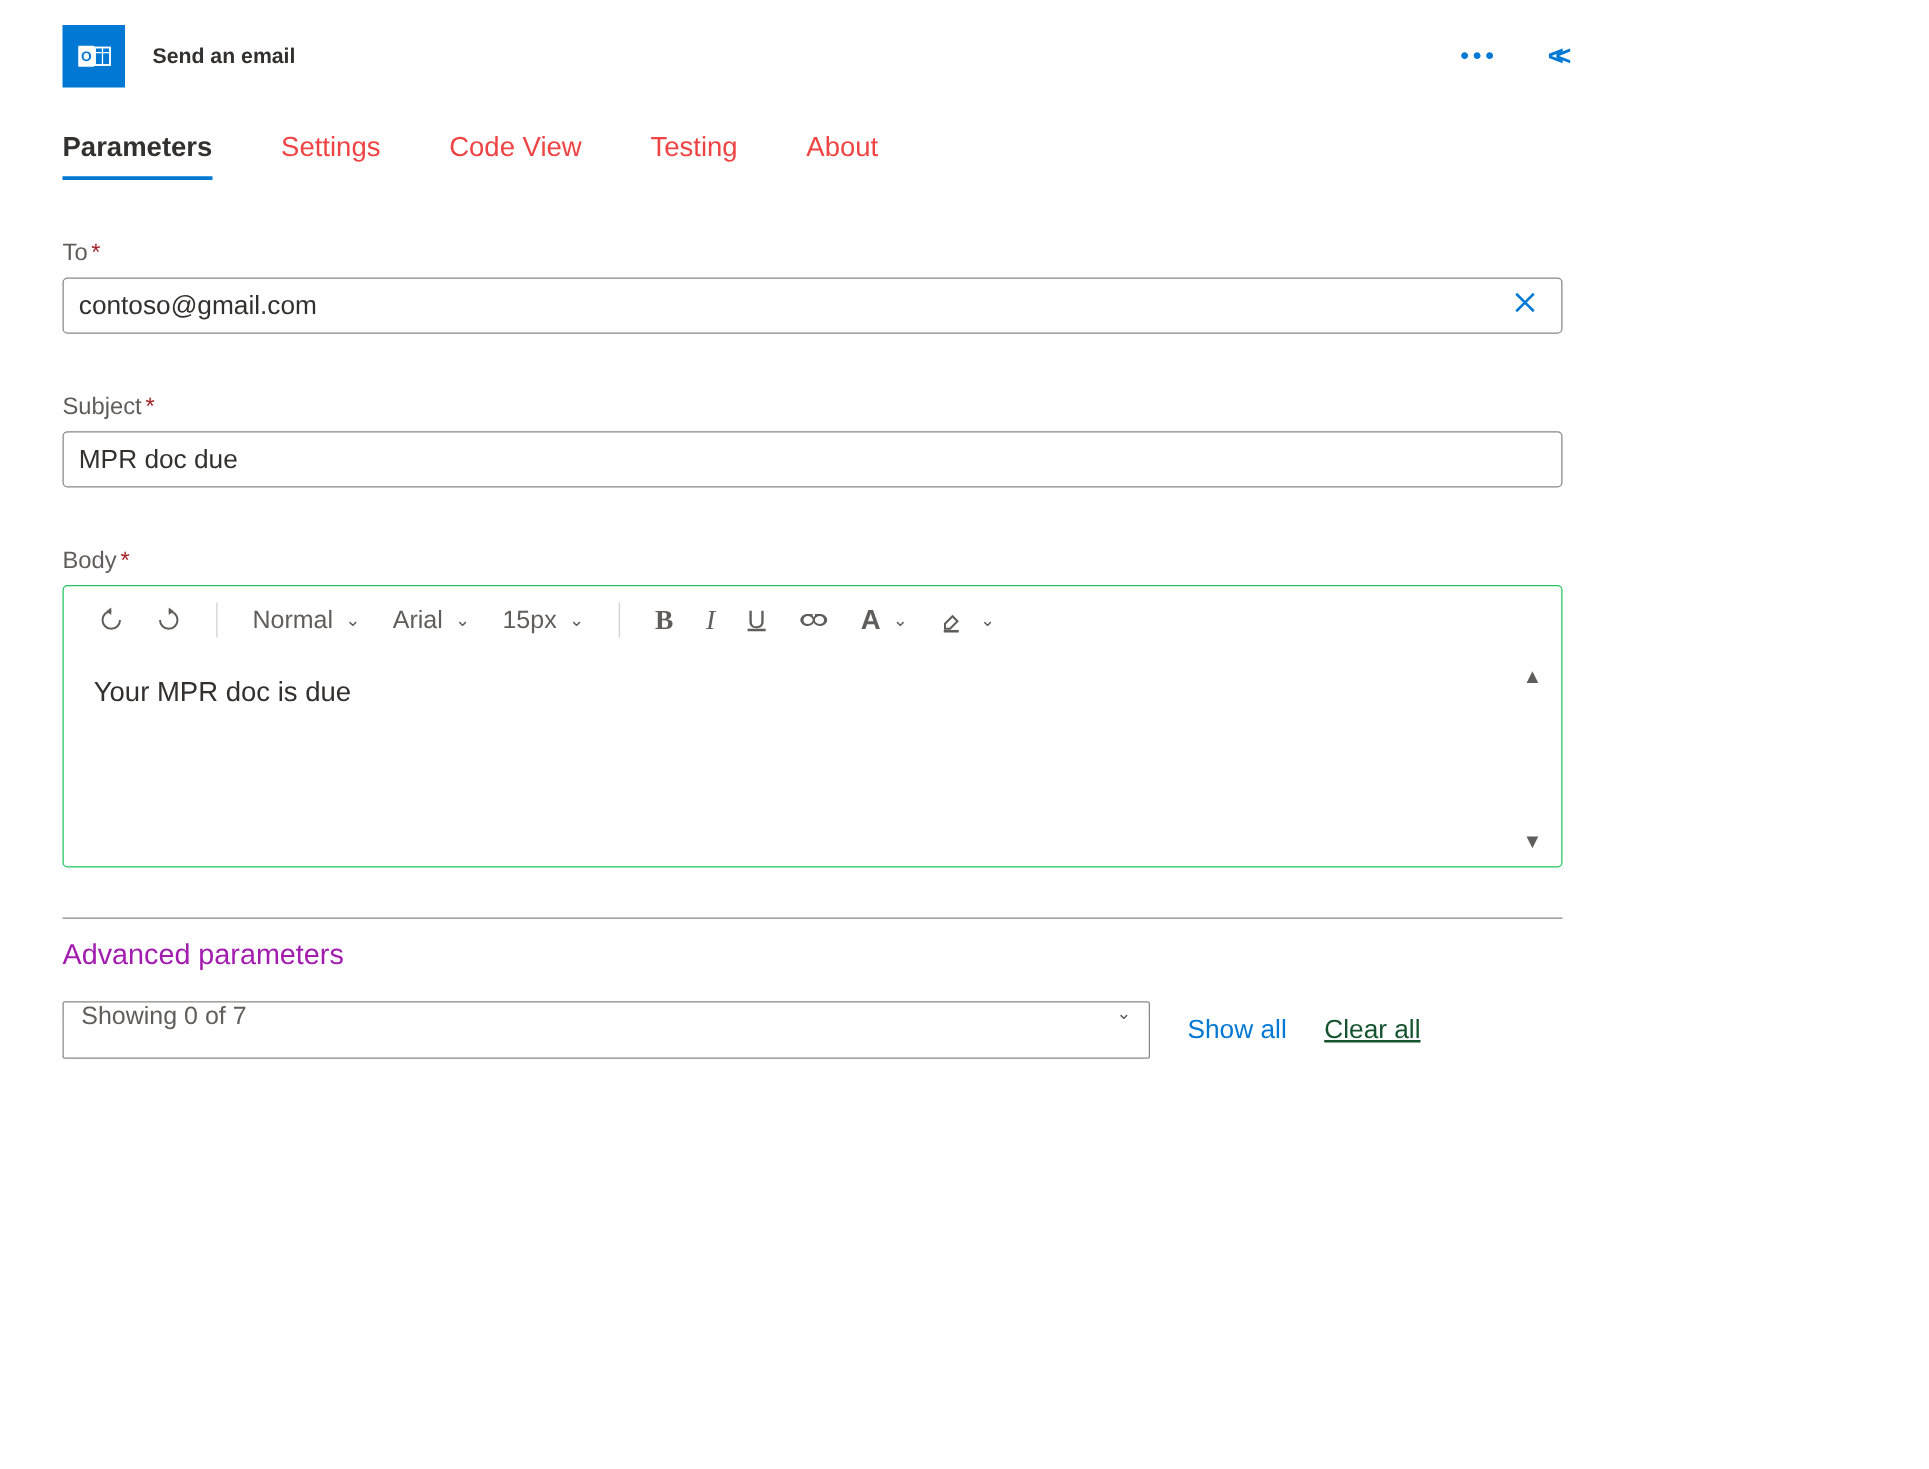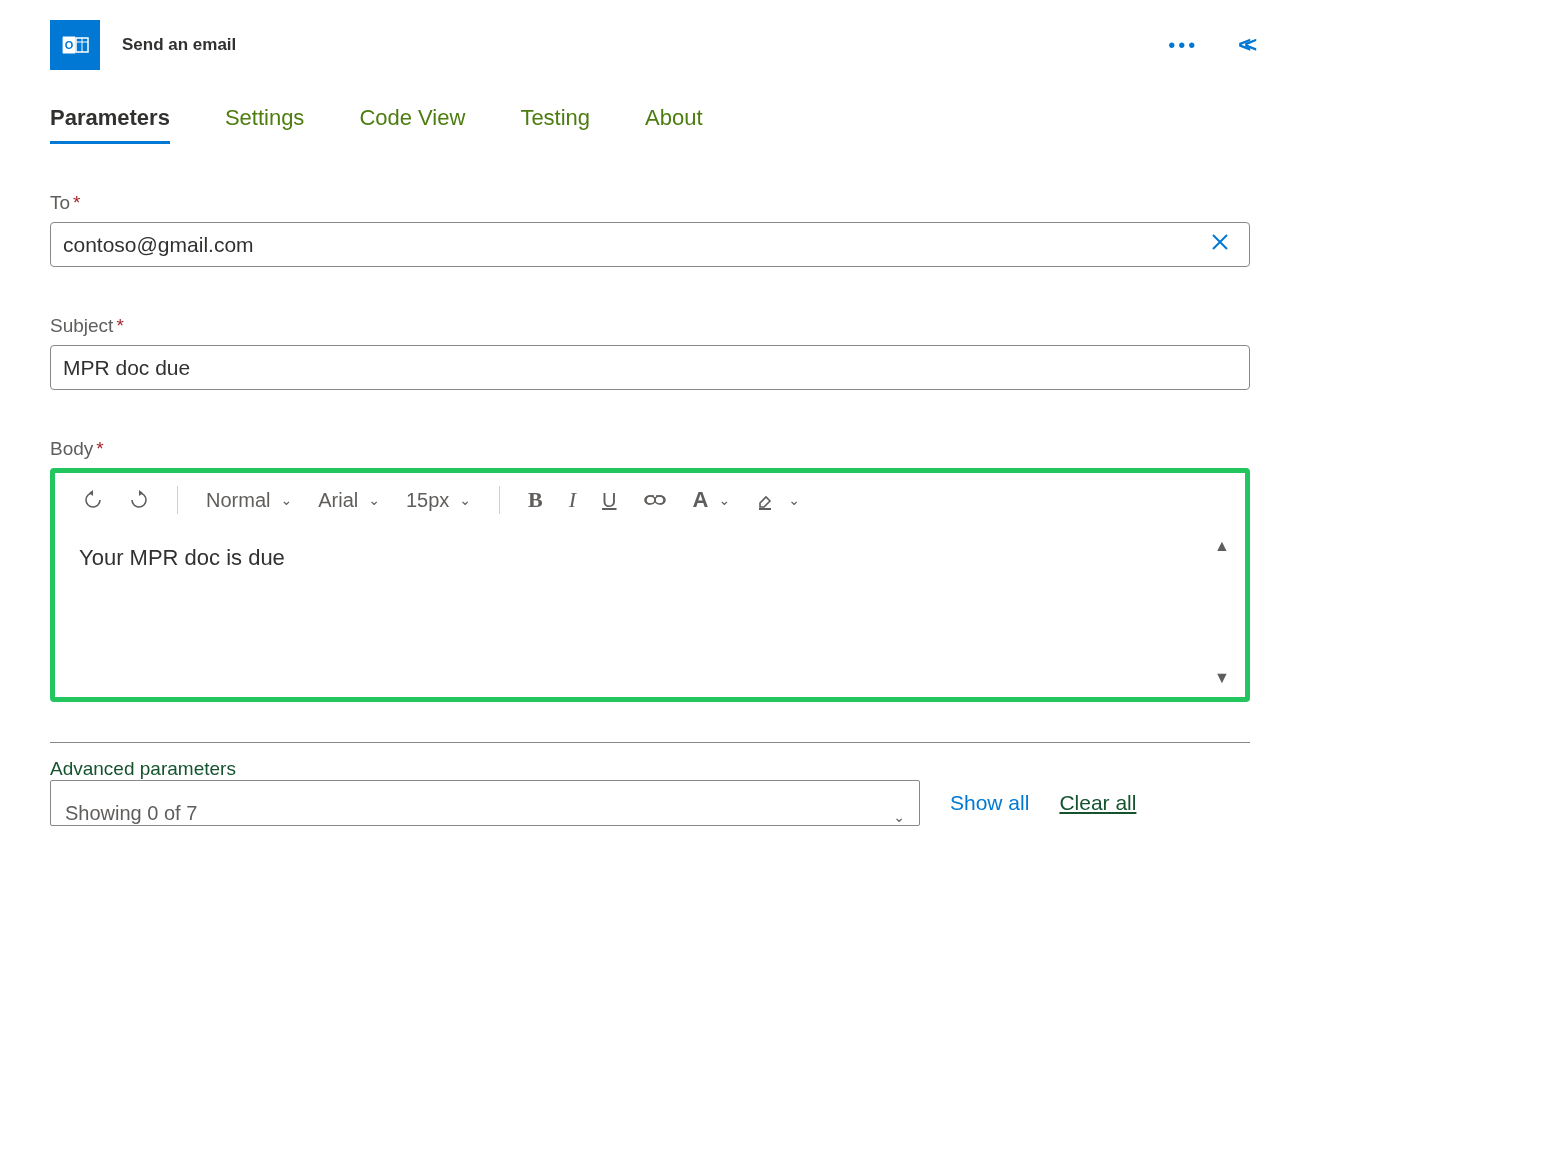--- a/index.html
+++ b/index.html
@@ -31,21 +31,21 @@
     .collapse-icon { color: #0078d4; font-size: 22px; font-weight: bold; letter-spacing: -7px; cursor: pointer; }
     .tabs {
       display: flex;
       gap: 55px;
       border-bottom: none;
       margin-bottom: 30px;
       text-align: center;
     }
     .tab {
       font-size: 22px;
-      color: #4d7c0f;
+      color: #ef4444;
       padding-bottom: 10px;
       cursor: pointer;
       border-bottom: 3px solid transparent;
     }
     .tab.active {
       color: #323130;
       font-weight: 600;
       border-bottom: 3px solid #0078d4;
     }
     .field-group { margin-bottom: 22px; }
@@ -74,21 +74,21 @@
       background: transparent;
     }
     .clear-btn {
       color: #0078d4;
       font-size: 26px;
       cursor: pointer;
       padding: 0 6px;
       user-select: none;
     }
     .editor-box {
-      border: 5px solid #22c55e;
+      border: 1px solid #22c55e;
       border-radius: 4px;
       overflow: hidden;
     }
     .toolbar {
       display: flex;
       align-items: center;
       gap: 10px;
       padding: 10px 20px;
       color: #605e5c;
       font-size: 20px;
@@ -117,28 +117,28 @@
       position: absolute;
       right: 8px; top: 10px; bottom: 10px;
       width: 30px;
       display: flex; flex-direction: column; justify-content: space-between;
       align-items: center;
       color: #605e5c;
       font-size: 16px;
     }
     .scroll-arrows span { cursor: pointer; }
     .divider { border: none; border-top: 1px solid #8a8886; margin: 40px 0 15px; }
-    .adv-label { font-size: 19px; color: #14532d; margin-bottom: 0; }
+    .adv-label { font-size: 23px; color: #a21caf; margin-bottom: 24px; }
     .adv-row { display: flex; align-items: center; gap: 30px; }
     .adv-select {
       border: 1px solid #8a8886;
       border-radius: 2px;
       height: 46px;
       flex: 0 0 870px;
-      display: flex; align-items: flex-end; justify-content: space-between;
+      display: flex; align-items: flex-start; justify-content: space-between;
       padding: 0 14px;
       font-size: 20px;
       color: #605e5c;
       cursor: pointer;
     }
     .link-btn {
       font-size: 21px;
       color: #0078d4;
       cursor: pointer;
     }

